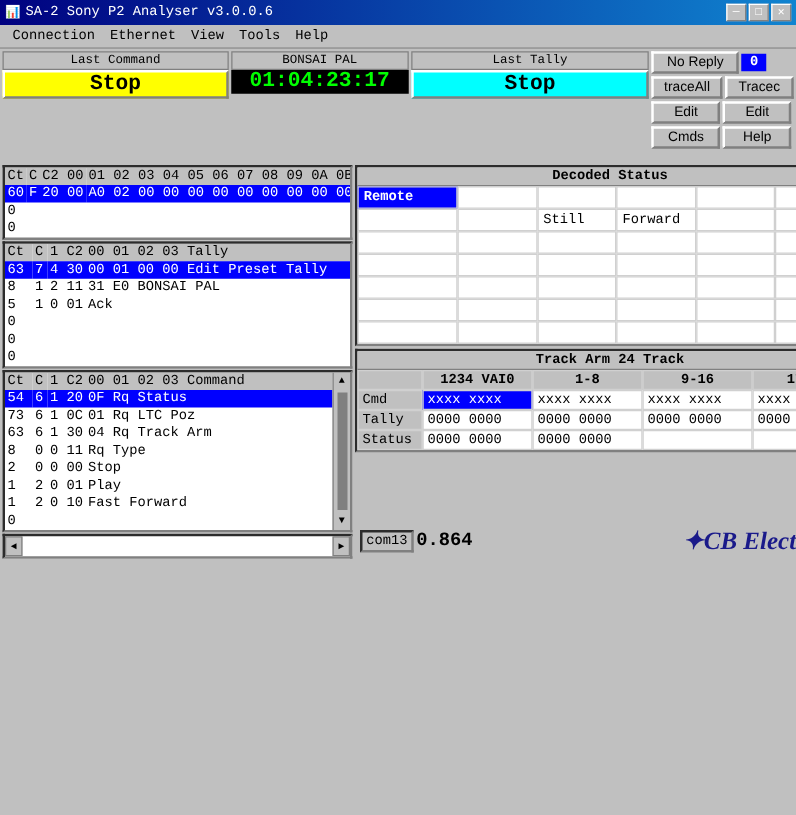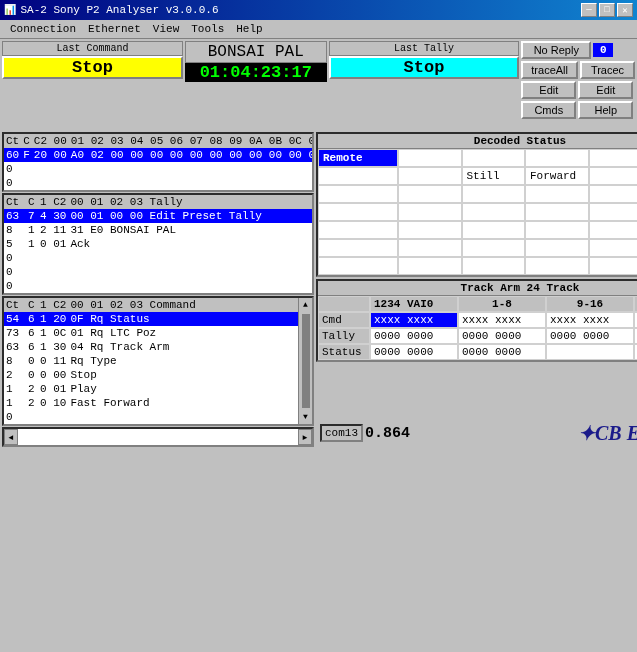--- a/index.html
+++ b/index.html
@@ -144,21 +144,21 @@
   <div class="main-content">
 
     <div style="display:flex; gap:2px; margin-bottom:13px; align-items:flex-start;">
 
       <div style="display:flex;flex-direction:column;width:185px;">
         <div style="background:#c0c0c0;border:1px solid #808080;text-align:center;font-size:10px;padding:1px;">Last Command</div>
         <div style="background:yellow;color:black;font-size:17px;font-weight:bold;text-align:center;border:2px solid;border-color:#ffffff #808080 #808080 #ffffff;flex:1;display:flex;align-items:center;justify-content:center;min-height:22px;">Stop</div>
       </div>
 
       <div style="display:flex;flex-direction:column;width:145px;">
-        <div style="background:#c0c0c0;border:1px solid #808080;text-align:center;font-size:16px;padding:1px;">BONSAI PAL</div>
+        <div style="background:#c0c0c0;border:1px solid #808080;text-align:center;font-size:10px;padding:1px;">BONSAI PAL</div>
         <div style="background:black;color:#00ff00;font-size:17px;font-weight:bold;text-align:center;flex:1;display:flex;align-items:center;justify-content:center;font-family:'Courier New',monospace;">01:04:23:17</div>
       </div>
 
       <div style="display:flex;flex-direction:column;width:195px;">
         <div style="background:#c0c0c0;border:1px solid #808080;text-align:center;font-size:10px;padding:1px;">Last Tally</div>
         <div style="background:cyan;color:black;font-size:17px;font-weight:bold;text-align:center;border:2px solid;border-color:#ffffff #808080 #808080 #ffffff;flex:1;display:flex;align-items:center;justify-content:center;">Stop</div>
       </div>
 
       <div style="display:flex;flex-direction:column;gap:2px;flex:1;">
         <div style="display:flex;gap:2px;align-items:center;">
@@ -175,21 +175,21 @@
         </div>
         <div style="display:flex;gap:2px;">
           <button class="ctrl-btn">Cmds</button>
           <button class="ctrl-btn">Help</button>
         </div>
       </div>
     </div>
 
     <div style="display:flex;gap:2px;">
 
-      <div style="width:312px;display:flex;flex-direction:column;gap:1px;">
+      <div style="width:280px;display:flex;flex-direction:column;gap:1px;">
 
         <div class="data-table-outer">
           <table class="data-table">
             <thead>
               <tr style="background:#c0c0c0;">
                 <td style="width:22px;">Ct</td>
                 <td style="width:12px;">C</td>
                 <td style="width:28px;margin-top:28px;">C2 00</td>
                 <td>01 02 03 04 05 06 07 08 09 0A 0B 0C 0D 0E Long Cmd/Tally</td>
               </tr>
@@ -400,21 +400,21 @@
             <div style="padding:2px 4px;border:1px solid #d0d0d0;"></div>
             <div style="padding:2px 4px;border:1px solid #d0d0d0;"></div>
           </div>
         </div>
 
         <div style="border:2px inset #808080;background:white;">
           <div class="track-arm-header">Track Arm 24 Track</div>
           <div style="display:grid;grid-template-columns:52px 88px 88px 88px 88px;font-size:11px;font-family:'Courier New',monospace;">
 
             <div style="background:#c0c0c0;padding:1px 3px;border:1px solid #d0d0d0;font-weight:bold;"></div>
-            <div style="background:#c0c0c0;padding:1px 3px;border:1px solid #d0d0d0;font-weight:bold;">1234 VAI0</div>
+            <div style="background:#c0c0c0;padding:1px 3px;border:1px solid #d0d0d0;font-weight:bold;text-align:center;">1234 VAI0</div>
             <div style="background:#c0c0c0;padding:1px 3px;border:1px solid #d0d0d0;font-weight:bold;text-align:center;">1-8</div>
             <div style="background:#c0c0c0;padding:1px 3px;border:1px solid #d0d0d0;font-weight:bold;text-align:center;">9-16</div>
             <div style="background:#c0c0c0;padding:1px 3px;border:1px solid #d0d0d0;font-weight:bold;text-align:center;">17-24</div>
 
             <div style="background:#c0c0c0;padding:1px 3px;border:1px solid #d0d0d0;">Cmd</div>
             <div style="background:#0000ff;color:white;padding:1px 3px;border:1px solid #d0d0d0;">xxxx xxxx</div>
             <div style="padding:1px 3px;border:1px solid #d0d0d0;">xxxx xxxx</div>
             <div style="padding:1px 3px;border:1px solid #d0d0d0;">xxxx xxxx</div>
             <div style="padding:1px 3px;border:1px solid #d0d0d0;">xxxx xxxx</div>
 

